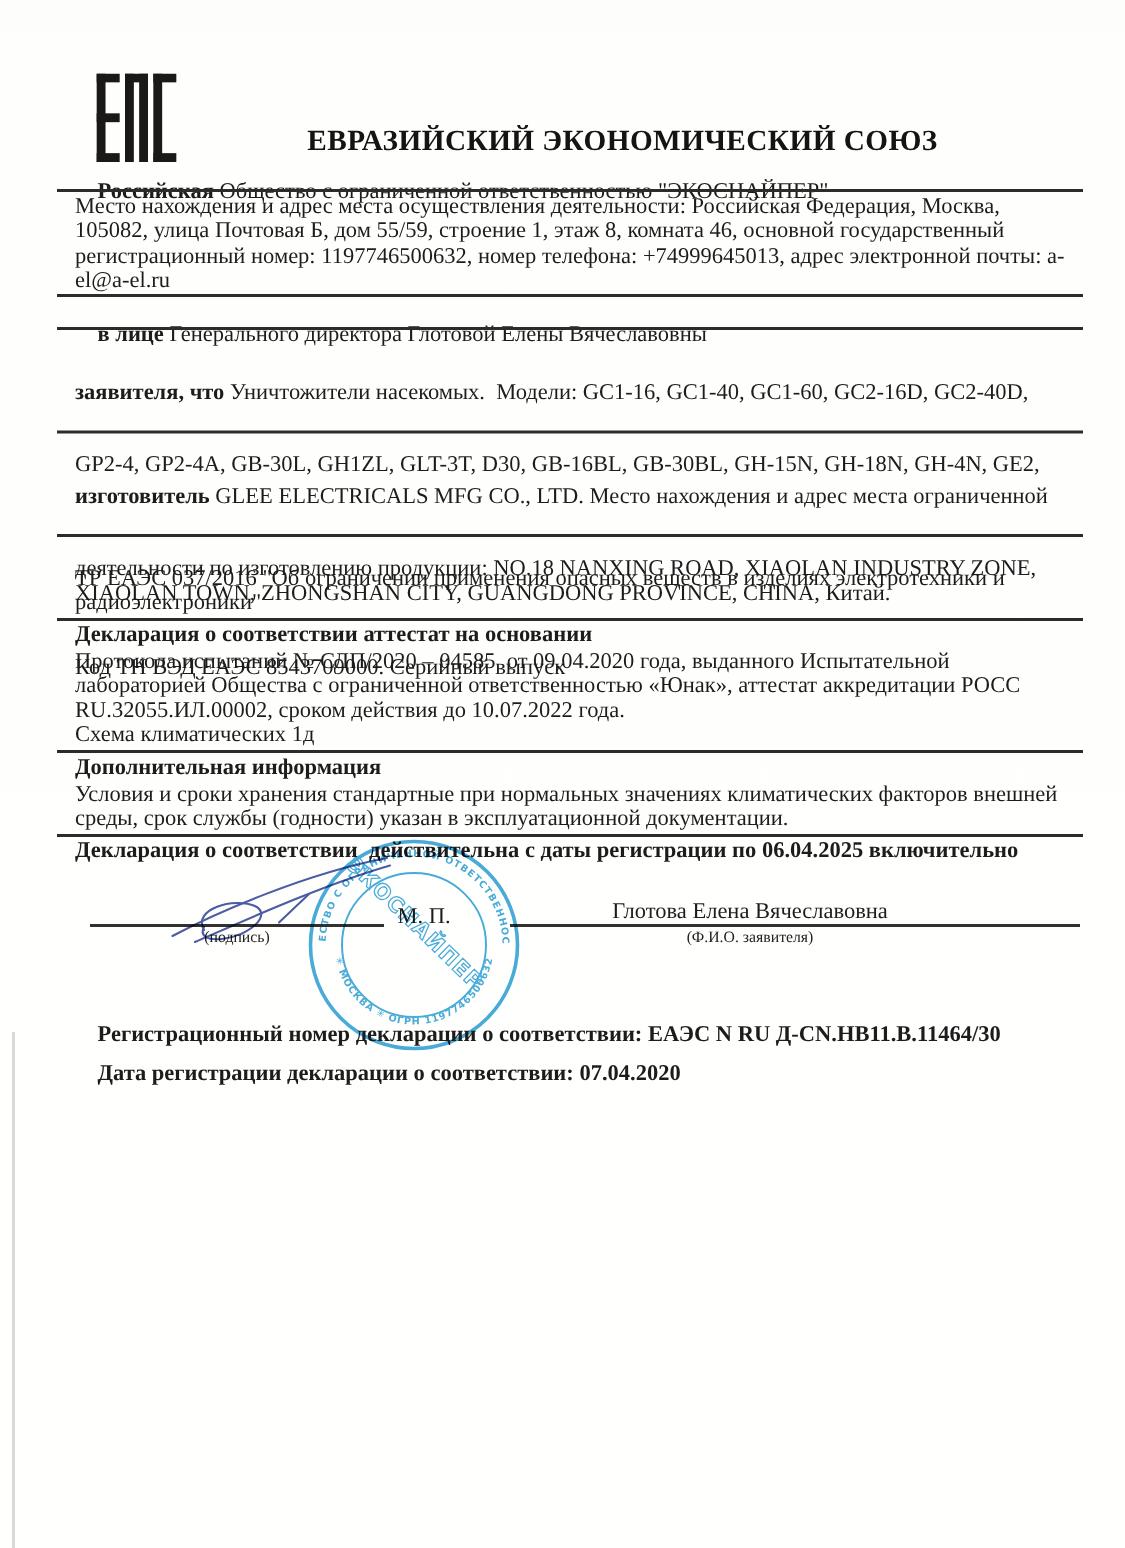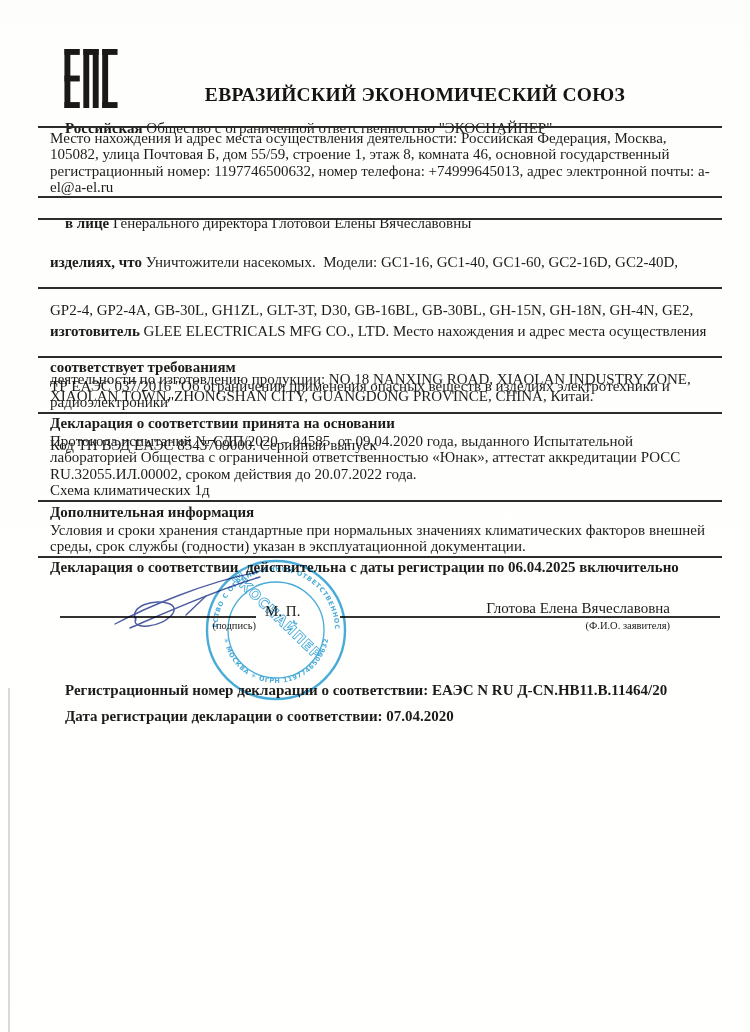--- a/index.html
+++ b/index.html
@@ -17,21 +17,21 @@
   .t{font-size:15px;line-height:16.3px;white-space:pre-wrap;}
   .b{font-weight:bold;}
   .tline{white-space:pre;}
   .hr{position:absolute;left:38px;width:684px;height:2px;background:#2e2c2a;}
   .title{
     left:115px;top:36px;width:600px;
     text-align:center;font-weight:bold;font-size:19.5px;line-height:23.5px;
     color:#161412;letter-spacing:.3px;white-space:pre;
   }
   .caption{font-size:10.5px;color:#222;}
-  .center{text-align:right;}
+  .center{text-align:center;}
   .sigline{position:absolute;height:1.6px;background:#33312f;}
   .scan-edge{position:absolute;left:8px;top:688px;width:1.5px;height:344px;background:#c9c5be;opacity:.65;}
   .stamp-svg{mix-blend-mode:multiply;opacity:.88;pointer-events:none;}
   .sig-svg{mix-blend-mode:multiply;opacity:.92;pointer-events:none;}
 </style>
 </head>
 <body>
 
 <div class="doc">
 
@@ -61,38 +61,37 @@
 
   <div class="abs t" style="left:50px;top:130px;width:680px"><div class="tline">Место нахождения и адрес места осуществления деятельности: Российская Федерация, Москва,</div><div class="tline">105082, улица Почтовая Б, дом 55/59, строение 1, этаж 8, комната 46, основной государственный</div><div class="tline">регистрационный номер: 1197746500632, номер телефона: +74999645013, адрес электронной почты: a-</div><div class="tline">el@a-el.ru</div></div>
   <div class="hr" style="top:196px;height:1.6px"></div>
 
   <div class="abs t" style="left:50px;top:199px;width:672px">
     <span class="b">в лице</span><span> Генерального директора Глотовой Елены Вячеславовны</span>
   </div>
   <div class="hr" style="top:218px;height:1.6px"></div>
 
   <div class="abs t" style="left:50px;top:221px;width:680px">
-    <div class="tline"><span class="b">изделиях, что</span><span> Уничтожители насекомых.  Модели: GC1-16, GC1-40, GC1-60, GC2-16D, GC2-40D,</span></div>
+    <div class="tline"><span class="b">заявителя, что</span><span> Уничтожители насекомых.  Модели: GC1-16, GC1-40, GC1-60, GC2-16D, GC2-40D,</span></div>
     <div><div class="tline">GP2-4, GP2-4A, GB-30L, GH1ZL, GLT-3T, D30, GB-16BL, GB-30BL, GH-15N, GH-18N, GH-4N, GE2,</div></div>
   </div>
   <div class="hr" style="top:287px;height:1.6px"></div>
 
   <div class="abs t" style="left:50px;top:290px;width:680px">
-    <div class="tline"><span class="b">изготовитель</span><span> GLEE ELECTRICALS MFG CO., LTD. Место нахождения и адрес места осуществления</span></div>
+    <div class="tline"><span class="b">изготовитель</span><span> GLEE ELECTRICALS MFG CO., LTD. Место нахождения и адрес места ограниченной</span></div>
     <div><div class="tline">деятельности по изготовлению продукции: NO.18 NANXING ROAD, XIAOLAN INDUSTRY ZONE,</div><div class="tline">XIAOLAN TOWN, ZHONGSHAN CITY, GUANGDONG PROVINCE, CHINA, Китай.</div></div>
     <div class="tline">Код ТН ВЭД ЕАЭС 8543709000. Серийный выпуск</div>
   </div>
   <div class="hr" style="top:356px;height:1.6px"></div>
 
-  <div class="abs t b" style="left:50px;top:359px;width:672px">соответствует требованиям</div>
   <div class="abs t" style="left:50px;top:378px;width:680px"><div class="tline">ТР ЕАЭС 037/2016 "Об ограничении применения опасных веществ в изделиях электротехники и</div><div class="tline">радиоэлектроники"</div></div>
   <div class="hr" style="top:412px;height:1.6px"></div>
 
-  <div class="abs t b" style="left:50px;top:415px;width:672px">Декларация о соответствии принята на основании</div>
-  <div class="abs t" style="left:50px;top:433px;width:680px"><div class="tline">Протокола испытаний № СДП/2020 – 04585  от 09.04.2020 года, выданного Испытательной</div><div class="tline">лабораторией Общества с ограниченной ответственностью «Юнак», аттестат аккредитации РОСС</div><div class="tline">RU.32055.ИЛ.00002, сроком действия до 20.07.2022 года.</div></div>
+  <div class="abs t b" style="left:50px;top:415px;width:672px">Декларация о соответствии аттестат на основании</div>
+  <div class="abs t" style="left:50px;top:433px;width:680px"><div class="tline">Протокола испытаний № СДП/2020 – 04585  от 09.04.2020 года, выданного Испытательной</div><div class="tline">лабораторией Общества с ограниченной ответственностью «Юнак», аттестат аккредитации РОСС</div><div class="tline">RU.32055.ИЛ.00002, сроком действия до 10.07.2022 года.</div></div>
   <div class="abs t" style="left:50px;top:482px;width:672px">Схема климатических 1д</div>
   <div class="hr" style="top:500px"></div>
 
   <div class="abs t" style="left:50px;top:522px;width:680px"><div class="tline">Условия и сроки хранения стандартные при нормальных значениях климатических факторов внешней</div><div class="tline">среды, срок службы (годности) указан в эксплуатационной документации.</div></div>
   <div class="abs t b" style="left:50px;top:504px;width:672px">Дополнительная информация</div>
   <div class="hr" style="top:556px"></div>
 
   <div class="abs t b" style="left:50px;top:559px;width:690px">Декларация о соответствии  действительна с даты регистрации по 06.04.2025 включительно</div>
 
   <div class="sigline" style="left:60px;top:616px;width:196px"></div>
@@ -123,20 +122,20 @@
     <text font-family="DejaVu Sans, sans-serif" font-size="6.4" font-weight="bold" fill="#2fa0d4" letter-spacing="0.7">
       <textPath href="#arcT" startOffset="50%" text-anchor="middle">ОБЩЕСТВО С ОГРАНИЧЕННОЙ ОТВЕТСТВЕННОСТЬЮ</textPath>
     </text>
     <text font-family="DejaVu Sans, sans-serif" font-size="6.4" font-weight="bold" fill="#2fa0d4" letter-spacing="0.7">
       <textPath href="#arcB" startOffset="50%" text-anchor="middle">✳ МОСКВА ✳ ОГРН 1197746500632</textPath>
     </text>
     <text x="82" y="72" transform="rotate(44 82 68)" text-anchor="middle" font-family="DejaVu Sans, sans-serif" font-size="14" font-weight="bold" fill="none" stroke="#2fa0d4" stroke-width="0.85" letter-spacing="1">ЭКОСНАЙПЕР</text>
   </svg>
 
   <div class="abs t b" style="left:50px;top:666px;width:690px">
-    <span>Регистрационный номер декларации о соответствии:</span><span> ЕАЭС N RU Д-CN.НВ11.В.11464/20</span>
+    <span>Регистрационный номер декларации о соответствии:</span><span> ЕАЭС N RU Д-CN.НВ11.В.11464/30</span>
   </div>
   <div class="abs t b" style="left:50px;top:692px;width:690px">
     <span>Дата регистрации декларации о соответствии:</span><span> 07.04.2020</span>
   </div>
 
   <div class="scan-edge"></div>
 </div>
 
 </body></html>

